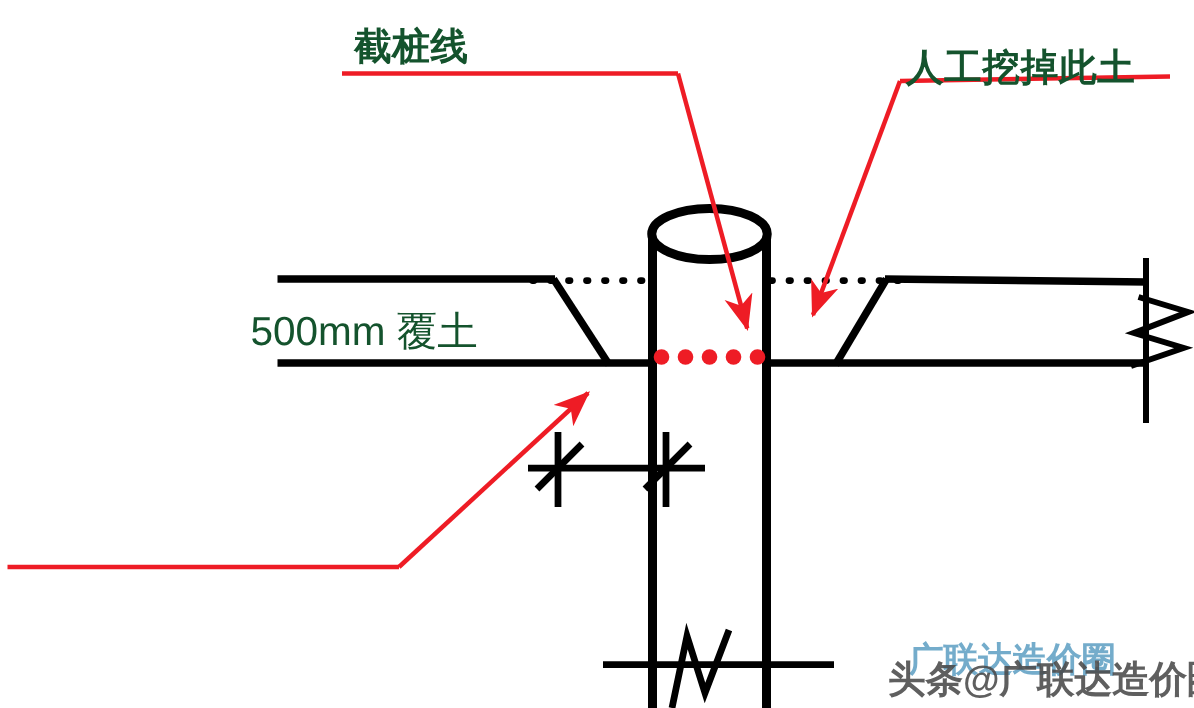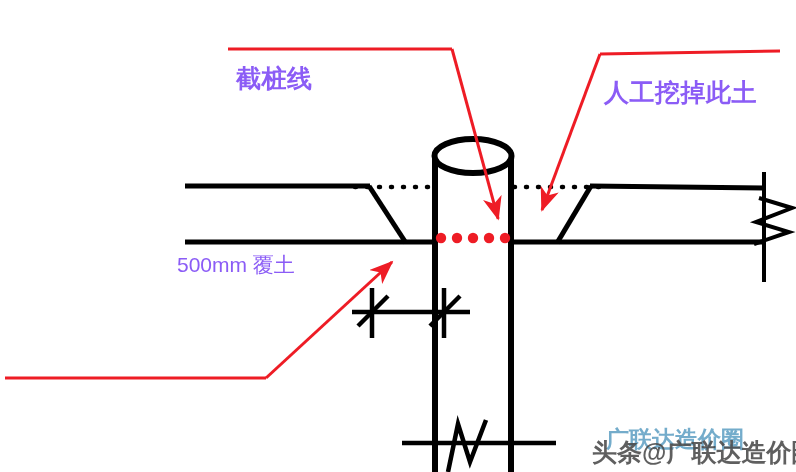--- a/index.html
+++ b/index.html
@@ -18,40 +18,39 @@
   #diagram-svg {
     position: absolute;
     left: 0;
     top: 0;
     width: 796px;
     height: 472px;
   }
   .label-text {
     position: absolute;
     white-space: nowrap;
-    color: #8b5cf6;
+    color: #14532d;
     font-family: "Liberation Sans", "DejaVu Sans", sans-serif;
     font-weight: 700;
     letter-spacing: 0.5px;
-    margin-top: 48px;
   }
   #label-cut-pile-line {
     left: 236px;
     top: 14px;
     font-size: 25px;
   }
   #label-manual-dig {
     left: 604px;
     top: 28px;
     font-size: 25px;
   }
   #label-cover-soil {
-    left: 177px;
+    left: 167px;
     top: 203px;
-    font-size: 21px;
+    font-size: 27px;
     font-weight: 400;
     letter-spacing: 0px;
   }
   #label-working-face {
     left: 6px;
     top: 346px;
     font-size: 25px;
   }
   #watermark-layer {
     position: absolute;

